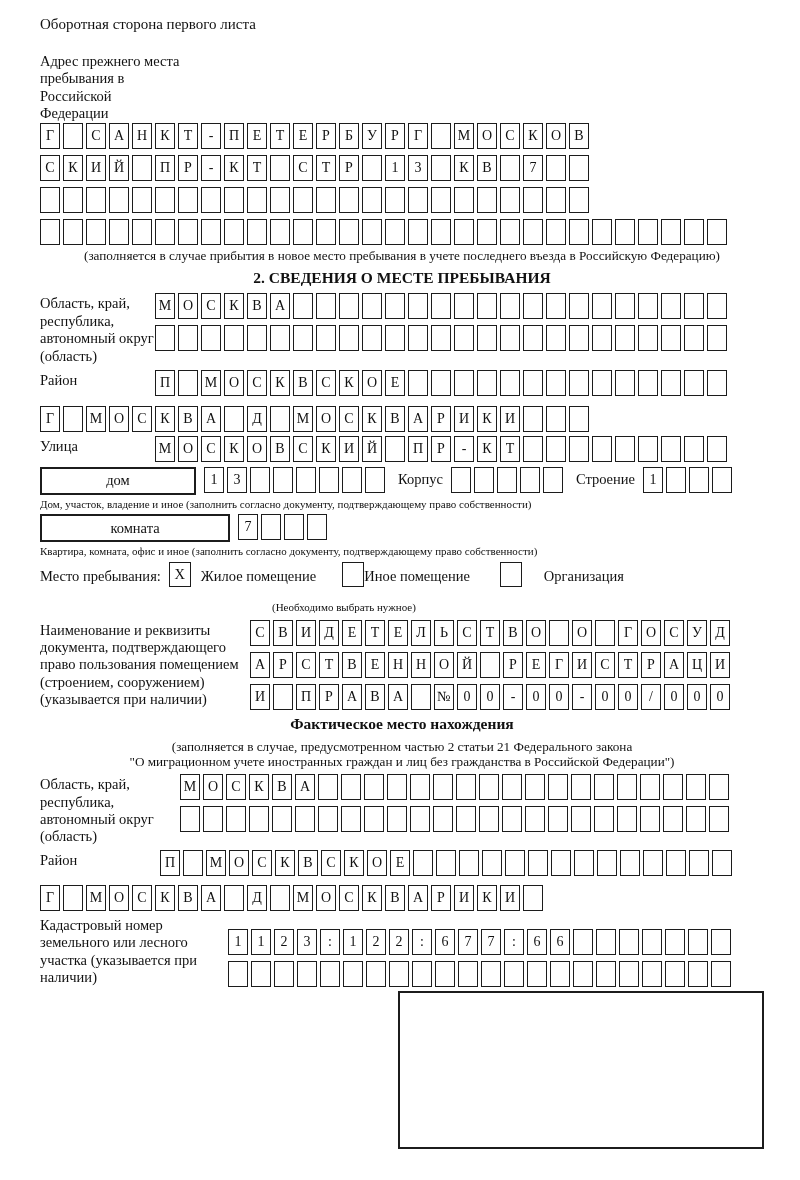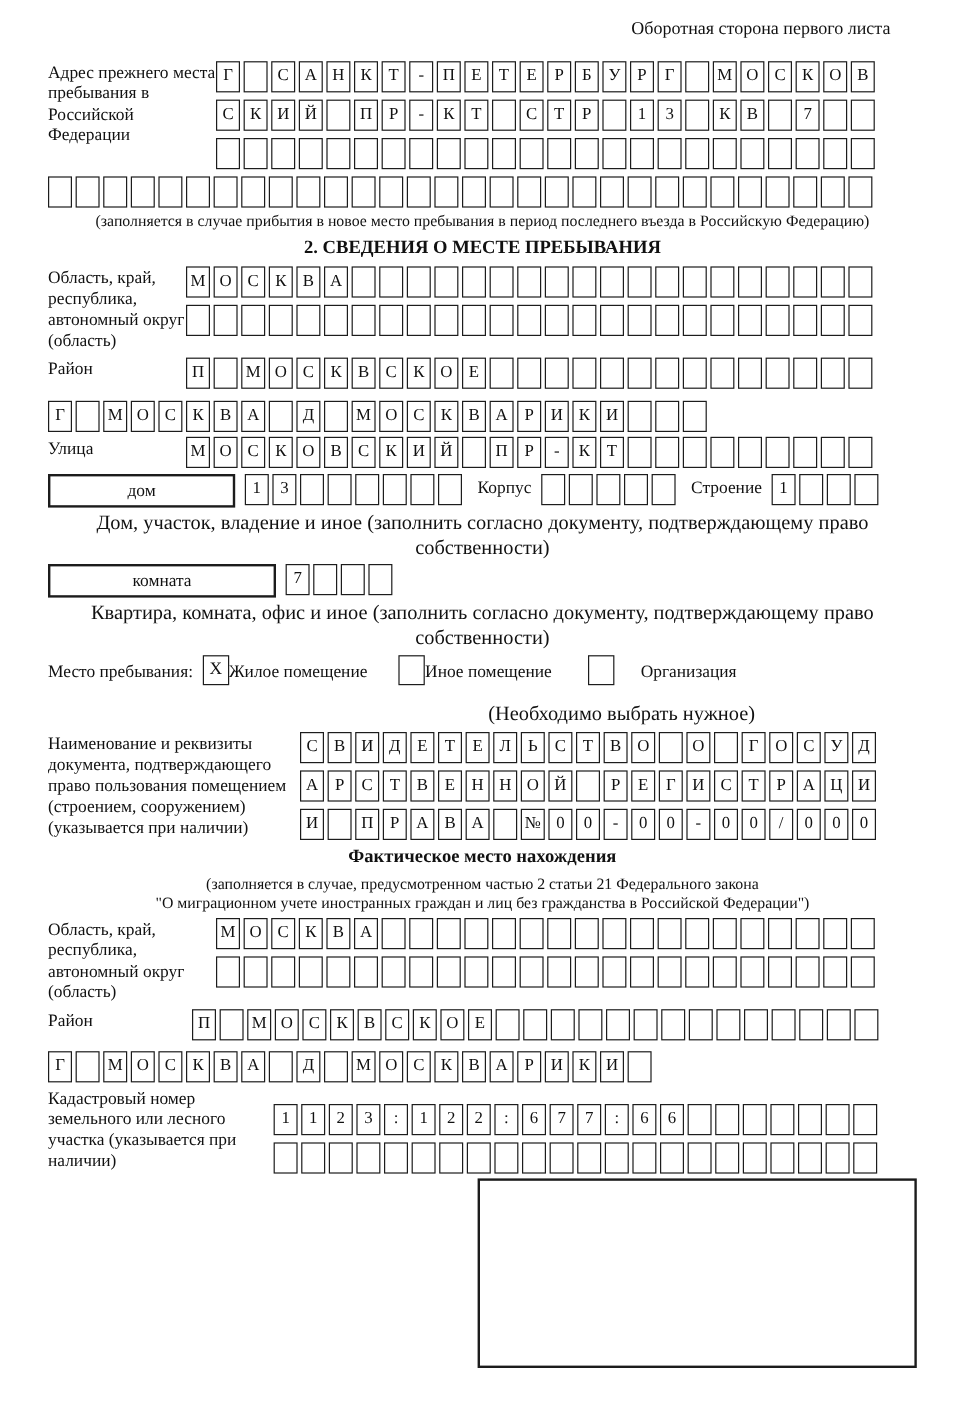--- a/index.html
+++ b/index.html
@@ -2,49 +2,49 @@
 <html><head>
 <meta charset="utf-8">
 <style>
   * { margin:0; padding:0; box-sizing:border-box; }
   html,body { background:#ffffff; }
   body {
     width:800px; height:1180px; overflow:hidden;
     font-family:"Liberation Serif", serif; color:#111;
     padding:16px 36px 0 40px; position:relative;
   }
-  .hdr { text-align:right; font-size:15px; padding-right:22px; }
+  .hdr { font-size:15px; padding-right:22px; }
   .row { display:flex; align-items:flex-start; }
   .lbl { font-size:14.5px; line-height:1.2; flex:none; padding-top:2px; }
   .w115{ width:115px; } .w140{ width:140px; } .w120{ width:120px; } .w188{ width:188px; } .w210{ width:210px; }
   .cellcol { display:flex; flex-direction:column; gap:6px; }
   .cells { display:flex; flex:none; }
   .cell {
     width:20px; height:26px; flex:none; margin-right:3px;
     border:1.6px solid #1c1c1c; display:flex; align-items:center; justify-content:center;
     font-size:14px; line-height:1;
   }
   .note { font-size:13.2px; text-align:center; line-height:1.2; }
   .sect-title { font-size:15.5px; font-weight:bold; text-align:center; }
-  .hint { font-size:17px; line-height:1.2; margin:2px 0 3px 0;text-align:center; }
+  .hint { font-size:11px; line-height:1.2; margin:2px 0 3px 0; }
   .longbox {
     border:2px solid #1c1c1c; height:28px; display:flex; align-items:center; justify-content:center;
     font-size:14.5px; flex:none;text-align:right;
   }
   .inline-lbl { font-size:14.5px; padding:4px 8px 0 10px; flex:none; }
   .chk {
     width:22px; height:25px; border:1.6px solid #1c1c1c; flex:none;
     display:flex; align-items:center; justify-content:center; font-size:14.5px;
   }
   .mesto-lbl { font-size:14.5px; padding-top:4px; }
   .stamp-wrap { display:flex; margin-top:4px; }
   .stamp-col { width:366px; flex:none; }
   .stamp-box { border:2px solid #1c1c1c; height:158px; background:#fff; }
   .stamp-cap { font-size:13.4px; line-height:1.25; text-align:center; margin-top:5px; }
-  .mb6{margin-bottom:6px;} .mb5{margin-bottom:5px;} .mb4{margin-bottom:4px;} .mb3{margin-bottom:3px;}
+  .mb6{margin-bottom:6px;flex-direction:column;} .mb5{margin-bottom:5px;} .mb4{margin-bottom:4px;} .mb3{margin-bottom:3px;}
 </style>
 </head>
 <body>
 
 <div class="hdr" style="margin-bottom:18px;">Оборотная сторона первого листа</div>
 
 <div class="row mb6">
   <div class="lbl w140">Адрес прежнего места пребывания в Российской Федерации</div>
   <div class="cellcol">
     <div class="cells">
@@ -152,21 +152,21 @@
     <span class="cell"></span>
     <span class="cell"></span>
     <span class="cell"></span>
     <span class="cell"></span>
     <span class="cell"></span>
     <span class="cell"></span>
     <span class="cell"></span>
     <span class="cell"></span>
     <span class="cell"></span>
   </div>
-<div class="note mb6">(заполняется в случае прибытия в новое место пребывания в период последнего въезда в Российскую Федерацию)</div>
+<div class="note mb6">(заполняется в случае прибытия в новое место пребывания в учете последнего въезда в Российскую Федерацию)</div>
 
 <div class="sect-title mb6">2. СВЕДЕНИЯ О МЕСТЕ ПРЕБЫВАНИЯ</div>
 
 <div class="row mb5">
   <div class="lbl w115">Область, край, республика, автономный округ (область)</div>
   <div class="cellcol">
     <div class="cells">
         <span class="cell">М</span>
         <span class="cell">О</span>
         <span class="cell">С</span>
@@ -351,21 +351,21 @@
       <span class="cell"></span>
       <span class="cell"></span>
       <span class="cell"></span>
     </div>
 </div>
 <div class="hint mb4">Квартира, комната, офис и иное (заполнить согласно документу, подтверждающему право собственности)</div>
 
 <div class="row" style="align-items:center;">
   <div class="mesto-lbl">Место пребывания:</div>
   <div class="chk" style="margin-left:8px;">X</div>
-  <div class="mesto-lbl" style="">Жилое помещение</div>
+  <div class="mesto-lbl" style="margin-left:10px;">Жилое помещение</div>
   <div class="chk" style="margin-left:26px;"></div>
   <div class="mesto-lbl" style="margin-left:0;">Иное помещение</div>
   <div class="chk" style="margin-left:30px;"></div>
   <div class="mesto-lbl" style="margin-left:22px;">Организация</div>
 </div>
 <div class="hint mb5" style="margin-left:232px;margin-top:14px;">(Необходимо выбрать нужное)</div>
 
 <div class="row mb5">
   <div class="lbl w210">Наименование и реквизиты документа, подтверждающего право пользования помещением (строением, сооружением) (указывается при наличии)</div>
   <div class="cellcol">

